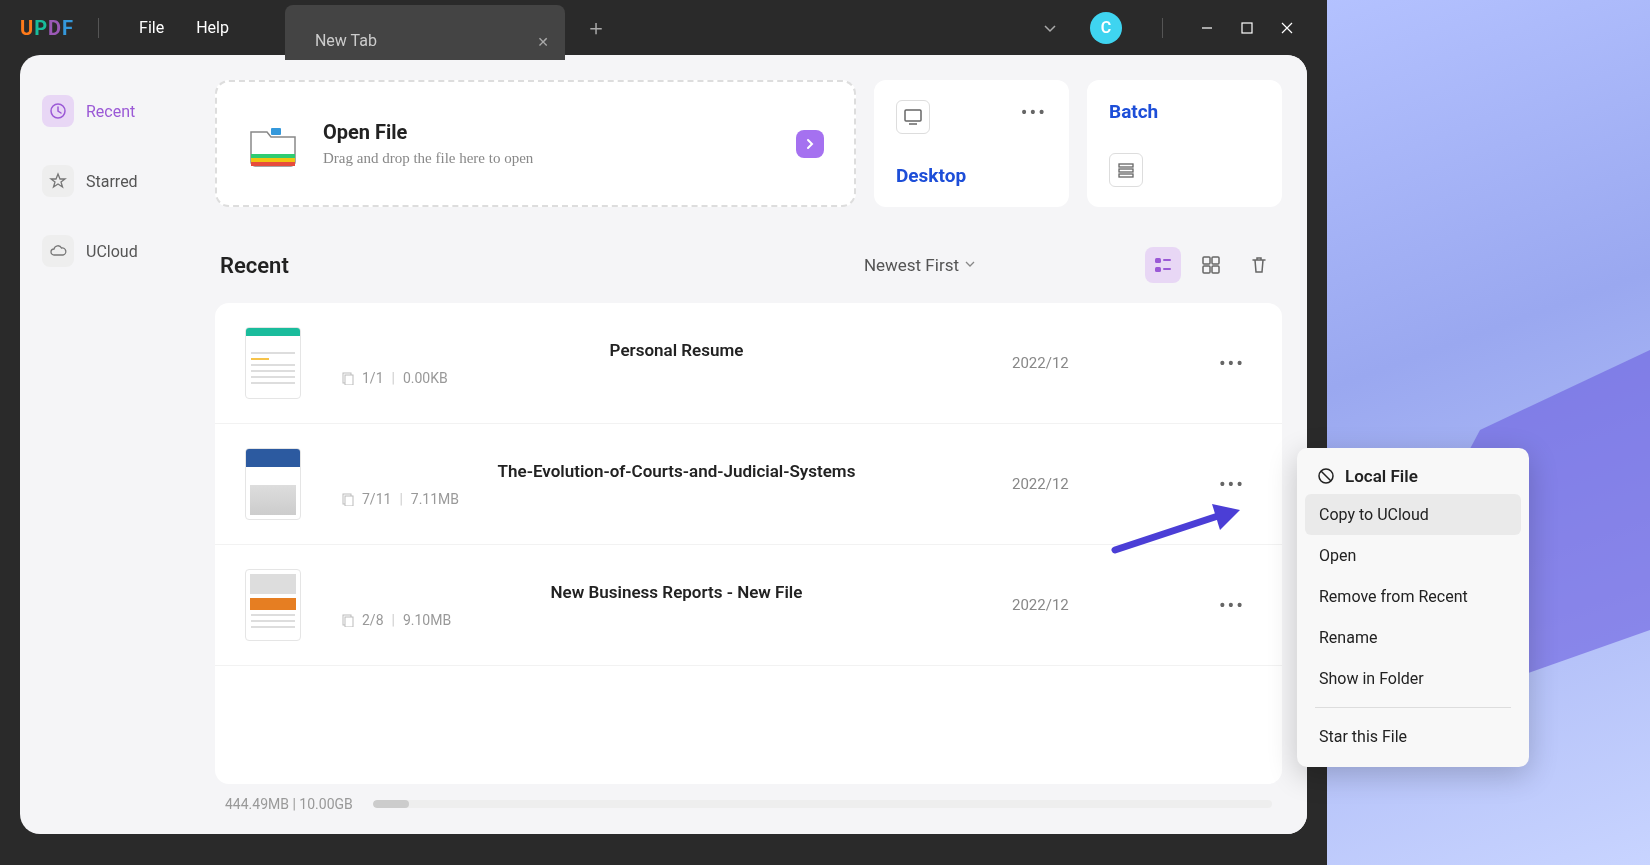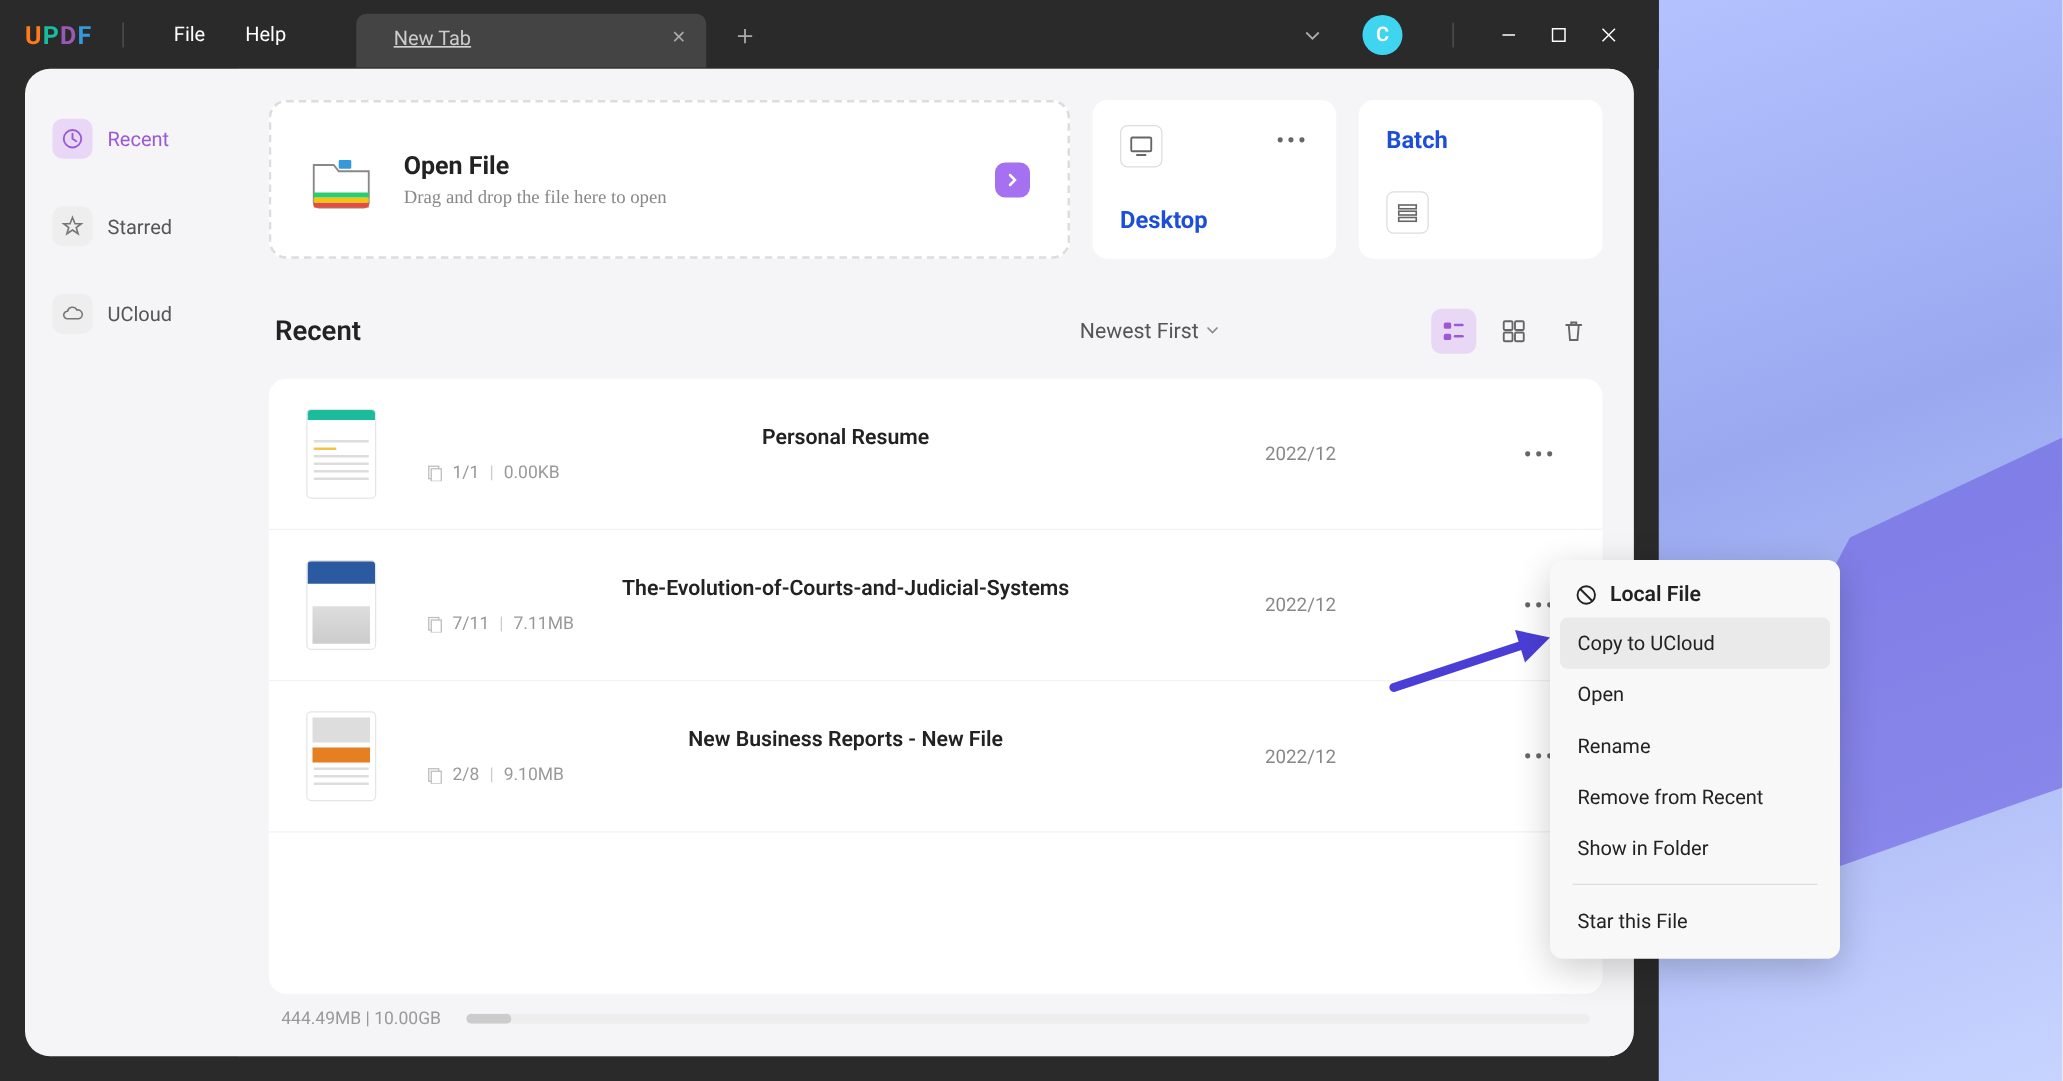--- a/index.html
+++ b/index.html
@@ -8,29 +8,29 @@
 .decor-purple { position: absolute; right: 0; top: 0; width: 340px; height: 100%; background: linear-gradient(160deg, #b4c2ff 0%, #9aa8f0 40%, #c8d4ff 100%); z-index: 0; }
 .decor-purple::before { content: ''; position: absolute; right: 0; top: 350px; width: 340px; height: 400px; background: #6b5ee0; clip-path: polygon(100% 0, 100% 70%, 0 100%, 50% 20%); opacity: 0.6; }
 .titlebar { height: 55px; background: #2a2a2a; display: flex; align-items: center; padding: 0 20px; color: #fff; }
 .logo { font-weight: 700; font-size: 20px; letter-spacing: 1px; }
 .logo .l-u { color: #ff7a1a; }
 .logo .l-p { color: #18bc9c; }
 .logo .l-d { color: #9b59b6; }
 .logo .l-f { color: #3498db; }
 .divider-v { width: 1px; height: 20px; background: #555; margin: 0 24px; }
 .menu-item { color: #fff; font-size: 16px; padding: 6px 16px; cursor: pointer; }
-.tab { display: flex; align-items: flex-start; background: #444; border-radius: 8px 8px 0 0; padding: 10px 40px 10px 30px; margin-left: 40px; position: relative; height: 43px; margin-top: 10px; min-width: 280px; text-decoration: underline;}
+.tab { display: flex; align-items: flex-end; background: #444; border-radius: 8px 8px 0 0; padding: 10px 40px 10px 30px; margin-left: 40px; position: relative; height: 55px; margin-top: 10px; min-width: 280px;}
 .tab-title { color: #ccc; font-size: 16px; }
 .tab-close { position: absolute; right: 16px; color: #aaa; font-size: 14px; cursor: pointer; }
 .tab-add { color: #aaa; font-size: 22px; margin-left: 20px; cursor: pointer; }
 .tb-spacer { flex: 1; }
 .tb-icon { color: #aaa; margin: 0 16px; cursor: pointer; display:flex; align-items:center; }
 .avatar { width: 32px; height: 32px; border-radius: 50%; background: #3fd4f0; display: flex; align-items: center; justify-content: center; color: #fff; font-weight: 600; margin: 0 16px; cursor: pointer; }
 .win-btn { width: 40px; height: 30px; display: flex; align-items: center; justify-content: center; color: #fff; cursor: pointer; }
-.content-area { flex: 1; background: #f5f5f7; margin: 0 20px 20px 20px; border-radius: 20px; display: flex; overflow: hidden; }
+.content-area { flex: 1; background: #f5f5f7; margin: 0 20px 31px 20px; border-radius: 20px; display: flex; overflow: hidden; }
 .sidebar { width: 170px; padding: 30px 10px; display: flex; flex-direction: column; gap: 18px; }
 .sb-item { display: flex; align-items: center; gap: 12px; padding: 10px 12px; border-radius: 10px; cursor: pointer; color: #555; font-size: 16px; }
 .sb-item.active { color: #9b59d6; }
 .sb-item.active .sb-icon-wrap { background: #e8d7f5; }
 .sb-icon-wrap { width: 32px; height: 32px; border-radius: 8px; display: flex; align-items: center; justify-content: center; background: #eee; }
 .main { flex: 1; padding: 25px 25px 10px 25px; display: flex; flex-direction: column; overflow: hidden; background: #f5f5f7;}
 .top-cards { display: flex; gap: 18px; margin-bottom: 40px; }
 .open-card { flex: 1; border: 2px dashed #ddd; border-radius: 14px; padding: 30px 30px; display: flex; align-items: center; gap: 24px; cursor: pointer; background: #fff; min-width: 640px;}
 .open-card .folder-icon { width: 52px; height: 48px; }
 .open-card .oc-texts { flex: 1; }
@@ -53,21 +53,21 @@
 .file-thumb { width: 56px; height: 72px; border: 1px solid #e5e5e5; border-radius: 4px; margin-right: 40px; background: #fff; position: relative; overflow: hidden; }
 .file-info { flex: 1; }
 .file-name { font-size: 17px; font-weight: 600; color: #222; text-align: center; }
 .file-meta { display: flex; align-items: center; gap: 8px; color: #999; font-size: 14px; margin-top: 10px; }
 .meta-divider { color: #ccc; }
 .file-date { color: #888; font-size: 15px; width: 200px; }
 .file-more { color: #666; font-size: 20px; cursor: pointer; letter-spacing: 2px; width: 40px; text-align: center;}
 .storage-bar { display: flex; align-items: center; gap: 20px; padding: 12px 10px; color: #999; font-size: 14px; }
 .storage-track { flex: 1; height: 8px; background: #eee; border-radius: 4px; overflow: hidden; }
 .storage-fill { height: 100%; width: 4%; background: #ccc; border-radius: 4px; }
-.context-menu { position: absolute; left: 1240px; top: 448px; width: 232px; background: #f8f8f8; border-radius: 10px; box-shadow: 0 8px 30px rgba(0,0,0,0.2); padding: 10px 8px; z-index: 1000; }
+.context-menu { position: absolute; left: 1297px; top: 448px; width: 232px; background: #f8f8f8; border-radius: 10px; box-shadow: 0 8px 30px rgba(0,0,0,0.2); padding: 10px 8px; z-index: 1000; }
 .cm-header { display: flex; align-items: center; gap: 10px; padding: 8px 12px; font-size: 17px; font-weight: 600; color: #222; }
 .cm-item { padding: 11px 14px; font-size: 16px; color: #222; border-radius: 6px; cursor: pointer; }
 .cm-item.hovered { background: #eaeaea; }
 .cm-sep { height: 1px; background: #ddd; margin: 8px 10px; }
 .arrow-annot { position: absolute; left: 1110px; top: 500px; z-index: 999; }
 .thumb-bar-green { position:absolute; top:0; left:0; right:0; height:8px; background:#1abc9c;}
 .thumb-bar-blue { position:absolute; top:0; left:0; right:0; height:18px; background:#2c5aa0;}
 .thumb-lines { position:absolute; top:24px; left:5px; right:5px; }
 .tl { height:2px; background:#ddd; margin-bottom:4px; }
 svg { display: block; }
@@ -318,18 +318,18 @@
 <div class="context-menu">
   <div class="cm-header">
     <svg width="18" height="18" viewBox="0 0 18 18">
         <circle cx="9" cy="9" r="7" stroke="#222" stroke-width="1.5" fill="none"></circle>
         <line x1="4" y1="4" x2="14" y2="14" stroke="#222" stroke-width="1.5"></line>
       </svg>
     <span>Local File</span>
   </div>
   <div class="cm-item hovered">Copy to UCloud</div>
   <div class="cm-item">Open</div>
+  <div class="cm-item">Remove from Recent</div>
   <div class="cm-item">Rename</div>
-  <div class="cm-item">Remove from Recent</div>
   <div class="cm-item">Show in Folder</div>
   <div class="cm-sep"></div>
   <div class="cm-item">Star this File</div>
 </div>
 
 </body></html>

